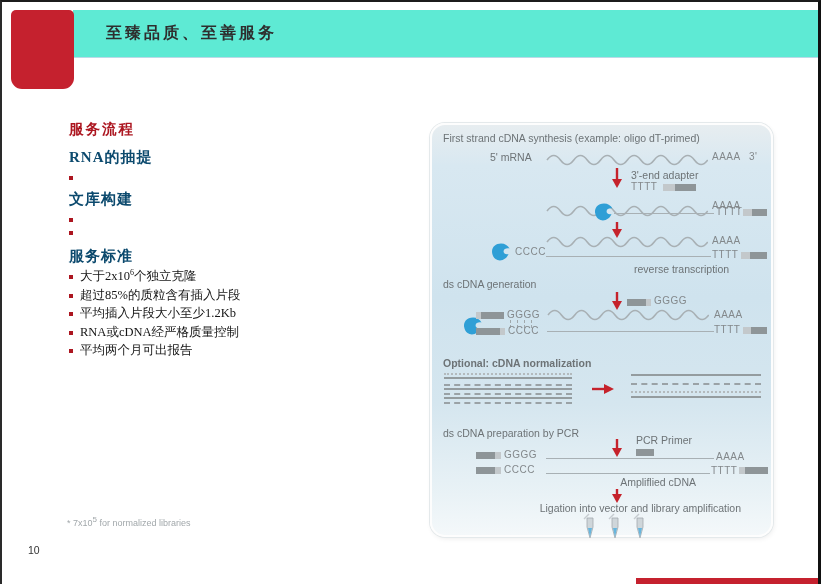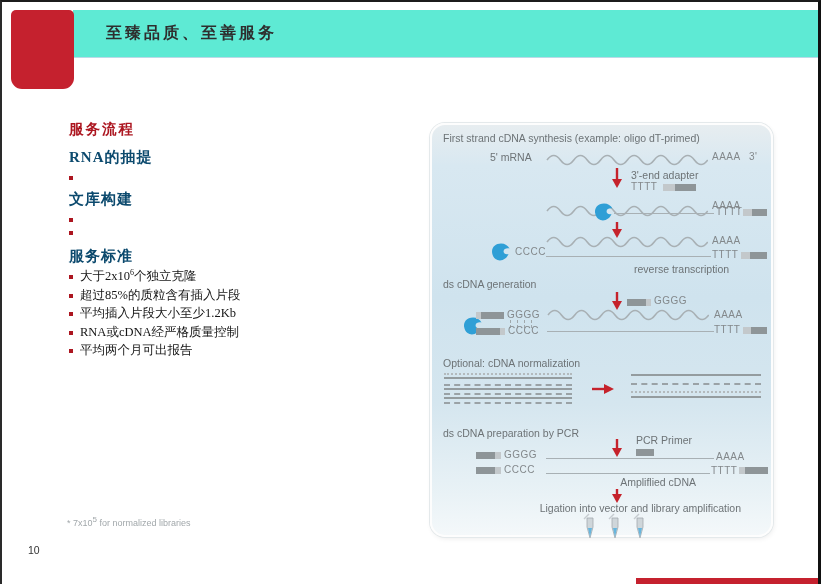--- a/index.html
+++ b/index.html
@@ -176,21 +176,21 @@
 
     <svg style="left:115px;top:182px;" width="162" height="16" viewBox="0 0 162 16">
         <path d="M1,8 Q7.7,-1 14.4,8 T27.8,8 T41.2,8 T54.6,8 T68,8 T81.4,8 T94.8,8 T108.2,8 T121.6,8 T135,8 T148.4,8 T161.8,8" fill="none" stroke="#a8b0b4" stroke-width="1.6"></path>
       </svg>
     <span class="dletters" style="left:282px;top:184px;">AAAA</span>
     <div class="hline" style="left:115px;top:206px;width:167px;"></div>
     <span class="dletters" style="left:282px;top:199px;">TTTT</span>
     <div class="blk light" style="left:311px;top:202px;width:8px;"></div>
     <div class="blk" style="left:319px;top:202px;width:16px;"></div>
 
-    <span class="dtitle" style="left:11px;top:232px;">Optional: cDNA normalization</span>
+    <span class="dtitle" style="left:11px;top:232px;font-weight:bold;">Optional: cDNA normalization</span>
     <div class="nline n-dot" style="left:12px;top:248px;width:128px;"></div>
     <div class="nline n-solid" style="left:12px;top:252px;width:128px;"></div>
     <div class="nline n-dash" style="left:12px;top:259px;width:128px;"></div>
     <div class="nline n-solid" style="left:12px;top:263px;width:128px;"></div>
     <div class="nline n-dash" style="left:12px;top:268px;width:128px;"></div>
     <div class="nline n-solid" style="left:12px;top:272px;width:128px;"></div>
     <div class="nline n-dash" style="left:12px;top:277px;width:128px;"></div>
     <svg style="left:159px;top:258px;" width="24" height="12" viewBox="0 0 24 12">
         <line x1="1" y1="6" x2="14" y2="6" stroke="#c5222b" stroke-width="2.4"></line>
         <path d="M13,1 L23,6 L13,11 Z" fill="#c5222b"></path>

